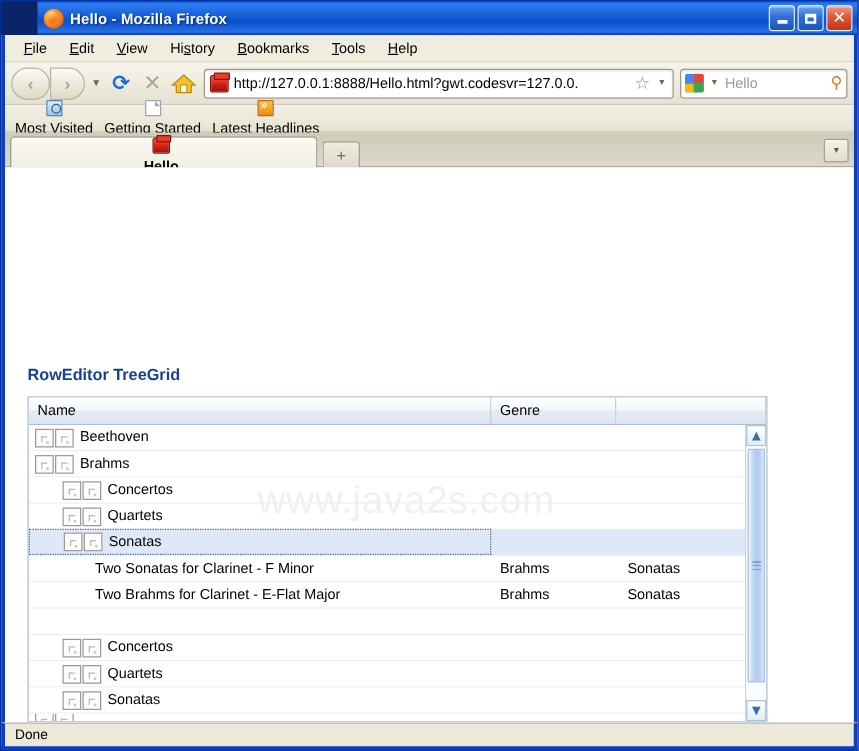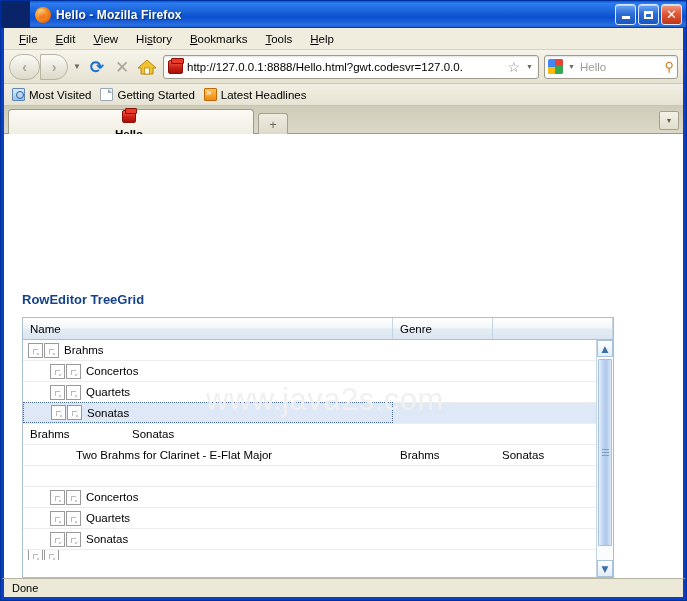--- a/index.html
+++ b/index.html
@@ -179,21 +179,21 @@
   }
   .mag-icon { flex:none; color:#cf7b2a; font-size:13px; font-family:"DejaVu Sans", sans-serif; }
 
   
   #bookmarksbar {
     height: 22px; display: flex; align-items: center;
     padding-left: 6px; gap: 0; flex: none;
     background: linear-gradient(to bottom,#f2efe4 0%, #e7e3d3 100%);
     border-bottom: 1px solid #c9c5b2;
   }
-  .bm-item { display: flex; align-items: center; gap: 4px; padding: 1px 7px 1px 2px; }
+  .bm-item { display: flex; align-items: center; gap: 4px; padding: 1px 7px 1px 2px; flex-direction: column; }
   .bm-label { font-size: 11.5px; color: #000; white-space: nowrap; }
   .bm-ico { width: 13px; height: 13px; flex: none; border-radius:1px; }
   .ico-mostvisited {
     background: linear-gradient(to bottom,#d9ebfb,#9cc4e8);
     border: 1px solid #5a87b5; position: relative;
   }
   .ico-mostvisited::after {
     content:""; position:absolute; left:3px; top:2px; width:6px; height:6px;
     border:1.5px solid #2e5d96; border-radius:50%;
   }
@@ -501,20 +501,30 @@
           <div class="gh-cell gh-pad"></div>
         </div>
 
         <div id="grid-body">
           <div id="rows">
               <div class="row">
                 <div class="cell cell-name">
                   <span class="indent" style="width: 0px;"></span>
                   <span class="brokenimg"></span>
                   <span class="brokenimg"></span>
+                  <span class="node-label">Beethoven</span>
+                </div>
+                <div class="cell cell-author"></div>
+                <div class="cell cell-genre"></div>
+              </div>
+              <div class="row">
+                <div class="cell cell-name">
+                  <span class="indent" style="width: 0px;"></span>
+                  <span class="brokenimg"></span>
+                  <span class="brokenimg"></span>
                   <span class="node-label">Brahms</span>
                 </div>
                 <div class="cell cell-author"></div>
                 <div class="cell cell-genre"></div>
               </div>
               <div class="row">
                 <div class="cell cell-name">
                   <span class="indent" style="width: 22px;"></span>
                   <span class="brokenimg"></span>
                   <span class="brokenimg"></span>
@@ -537,20 +547,24 @@
                 <div class="cell cell-name">
                   <span class="indent" style="width: 22px;"></span>
                   <span class="brokenimg"></span>
                   <span class="brokenimg"></span>
                   <span class="node-label">Sonatas</span>
                 </div>
                 <div class="cell cell-author"></div>
                 <div class="cell cell-genre"></div>
               </div>
               <div class="row">
+                <div class="cell cell-name">
+                  <span class="indent" style="width: 44px;"></span>
+                  <span class="node-label">Two Sonatas for Clarinet - F Minor</span>
+                </div>
                 <div class="cell cell-author">Brahms</div>
                 <div class="cell cell-genre">Sonatas</div>
               </div>
               <div class="row">
                 <div class="cell cell-name">
                   <span class="indent" style="width: 44px;"></span>
                   <span class="node-label">Two Brahms for Clarinet - E-Flat Major</span>
                 </div>
                 <div class="cell cell-author">Brahms</div>
                 <div class="cell cell-genre">Sonatas</div>

